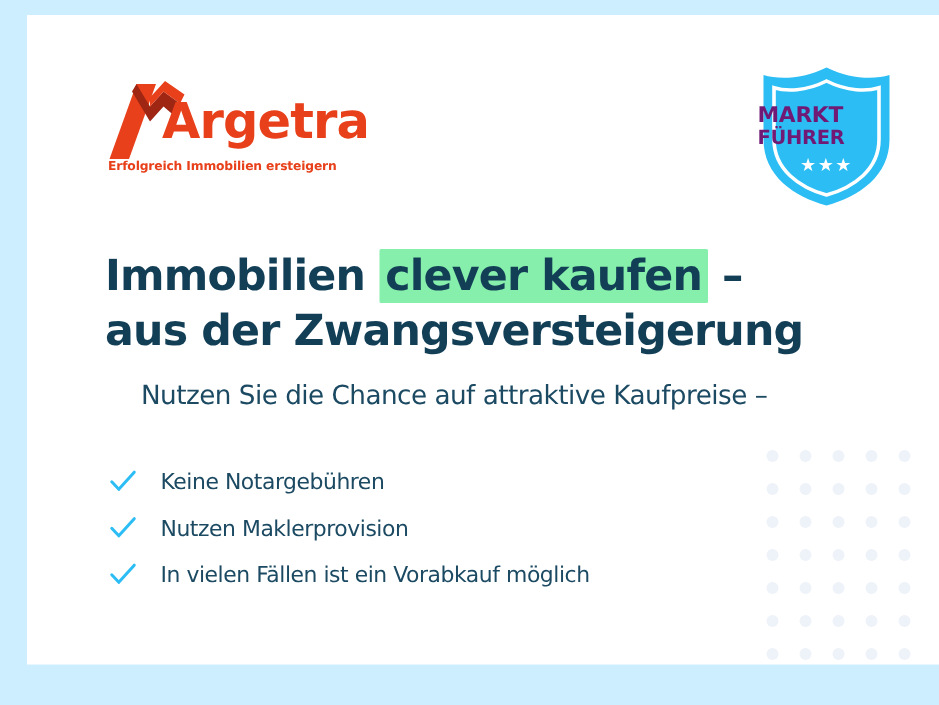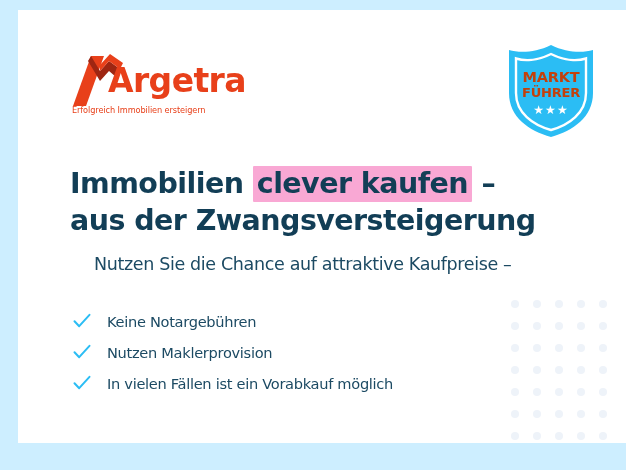--- a/index.html
+++ b/index.html
@@ -75,42 +75,42 @@
     font-size: 33px;
     letter-spacing: -0.6px;
     color: #e8401a;
     line-height: 1;
   }
   .logo-tagline {
     position: absolute;
     left: 2px;
     top: 57px;
     font-family: "DejaVu Sans", sans-serif;
-    font-weight: 400;
+    font-weight: 700;
     font-size: 8.2px;
     letter-spacing: -0.1px;
     color: #e8401a;
     white-space: nowrap;
   }
 
   
   .badge {
     position: absolute;
     left: 487px;
     top: 33px;
     width: 92px;
     height: 96px;
   }
   .badge-text-markt,
   .badge-text-fuehrer {
     position: absolute;
     left: 0;
     width: 92px;
-    text-align: center;
-    color: #c2410c;
+    text-align: left;
+    color: #701a75;
     font-family: "DejaVu Sans", sans-serif;
     font-weight: 700;
     line-height: 1;
   }
   .badge-text-markt { top: 27px; font-size: 14.5px; letter-spacing: -0.2px; }
   .badge-text-fuehrer { top: 43px; font-size: 13px; letter-spacing: -0.2px; }
   .badge-stars {
     position: absolute;
     left: 0; top: 61px;
     width: 92px;
@@ -129,21 +129,21 @@
     width: 470px;
     font-family: "DejaVu Sans", sans-serif;
     font-weight: 700;
     font-size: 28.5px;
     line-height: 37px;
     color: #123e56;
     letter-spacing: -0.55px;
   }
   .headline .hl-line { display: block; white-space: nowrap; }
   .headline .mark {
-    background: #f9a8d4;
+    background: #86efac;
     padding: 1px 4px 2px 4px;
     border-radius: 1px;
   }
 
   
   .subhead {
     position: absolute;
     left: 52px;
     top: 222px;
     width: 480px;

